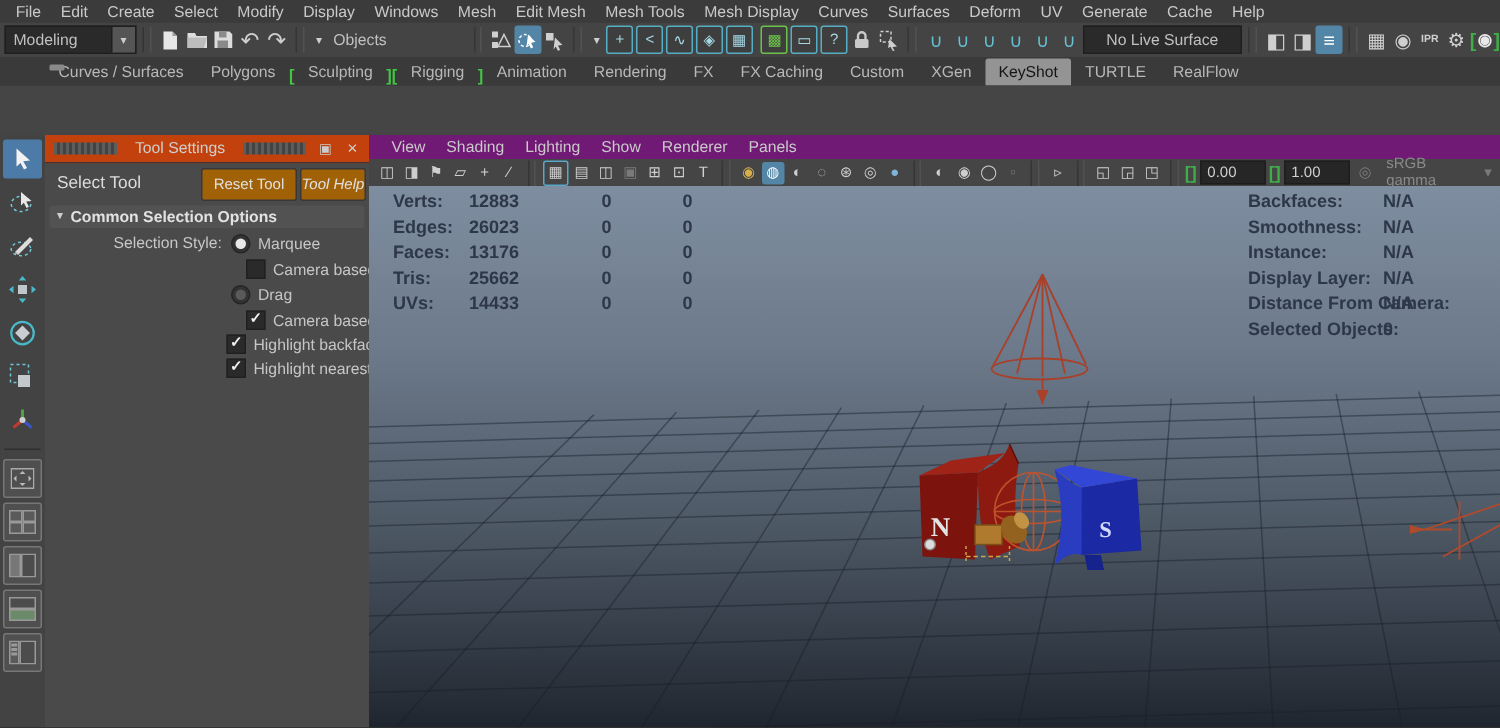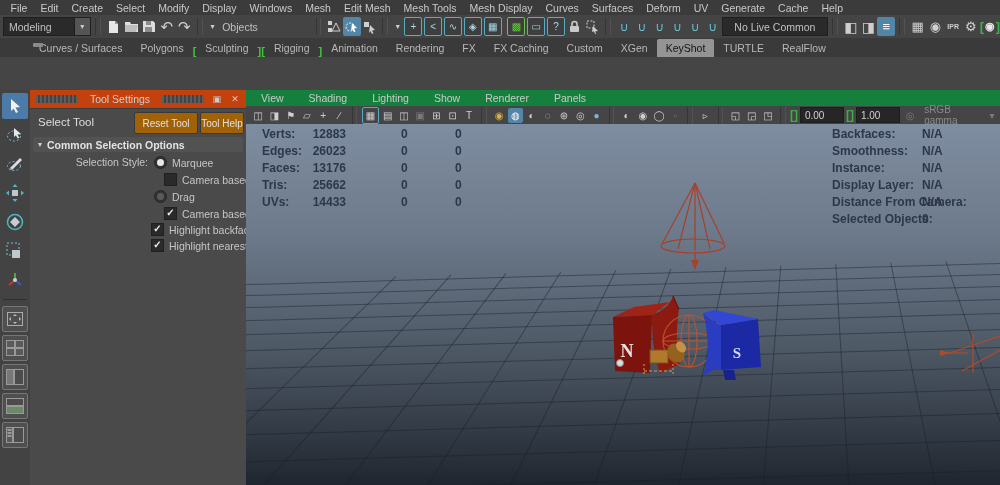--- a/index.html
+++ b/index.html
@@ -40,32 +40,32 @@
   .laybtn{width:24px;height:24px;margin:3px auto;border:1px solid #777;background:#4f4f4f;border-radius:2px;display:flex;align-items:center;justify-content:center;}
   
   #toolpanel{position:absolute;left:30px;top:90px;width:216px;bottom:0;background:#4a4a4a;border-right:1px solid #2a2a2a;overflow:hidden;white-space:nowrap;}
   #tp-titlebar{position:absolute;left:0;top:0;right:0;height:18px;background:#c2410c;border-bottom:1px solid #3a3a3a;display:flex;align-items:center;}
   .tgrip{flex:1;height:8px;margin:0 6px;background:repeating-linear-gradient(90deg,#5d5d5d 0 2px,#434343 2px 4px);}
   #tp-title{font-size:10.5px;color:#cfcfcf;padding:0 6px;}
   .tp-winbtn{width:14px;height:12px;font-size:9px;color:#ccc;display:flex;align-items:center;justify-content:center;margin-right:4px;}
   #tp-toolname{position:absolute;left:8px;top:26px;font-size:11.5px;color:#dcdcdc;}
   .tp-btn{position:absolute;top:22px;height:20px;background:#a16207;border:1px solid #383838;border-radius:2px;font-size:10px;color:#e0e0e0;display:flex;align-items:center;justify-content:center;}
   #tp-reset{left:104px;width:62px;}
-  #tp-help{left:170px;width:42px;}
+  #tp-help{left:170px;width:42px;font-style:italic;}
   .tp-section{position:absolute;left:3px;right:3px;height:15px;background:#525252;border-radius:2px;display:flex;align-items:center;font-size:10.5px;font-weight:bold;color:#e2e2e2;}
   .tp-section .arr{font-size:7px;color:#ccc;width:14px;text-align:center;}
   .tp-row{position:absolute;font-size:10.5px;color:#c6c6c6;display:flex;align-items:center;gap:5px;}
   .chk{width:11px;height:11px;background:#2a2a2a;border:1px solid #202020;color:#f0f0f0;font-size:10px;line-height:10px;text-align:center;font-weight:bold;}
   .chk.empty{color:transparent;}
   .radio{width:11px;height:11px;border-radius:50%;background:#333;border:1px solid #262626;position:relative;}
   .radio.sel::after{content:"";position:absolute;left:2px;top:2px;width:7px;height:7px;border-radius:50%;background:#e8e8e8;}
   .radio.dim::after{content:"";position:absolute;left:2px;top:2px;width:7px;height:7px;border-radius:50%;background:#5a5a5a;}
   
   #viewport{position:absolute;left:246px;top:90px;right:0;bottom:0;}
-  #vmenubar{position:absolute;left:0;right:0;top:0;height:16px;background:#15803d;display:flex;align-items:center;padding-left:8px;border-bottom:1px solid #333;gap:11px;}
+  #vmenubar{position:absolute;left:0;right:0;top:0;height:16px;background:#701a75;display:flex;align-items:center;padding-left:8px;border-bottom:1px solid #333;}
   #vmenubar span{font-size:10.5px;color:#c9c9c9;padding:0 7px;}
   #vtoolbar{position:absolute;left:0;right:0;top:16px;height:18px;background:#454545;display:flex;align-items:center;padding-left:4px;border-bottom:1px solid #2c2c2c;}
   .vicon{width:16px;height:15px;display:flex;align-items:center;justify-content:center;font-size:10px;color:#cfcfcf;border-radius:2px;margin:0 0.5px;}
   .vicon.active{background:#5285a6;color:#fff;}
   .vicon.bord{border:1px solid #58a6c8;}
   .vicon.dim{color:#7a7a7a;}
   .vfield{height:14px;background:#262626;border:1px solid #1d1d1d;color:#d0d0d0;font-size:10px;display:flex;align-items:center;padding:0 4px;margin:0 2px;min-width:34px;}
   .gb{color:#3fae49;font-weight:bold;font-size:12px;}
   #vcolorspace{font-size:10px;color:#8a8a8a;margin-left:6px;}
   #canvas{position:absolute;left:0;right:0;top:34px;bottom:0;background:linear-gradient(180deg,#7e8da0 0%,#6d7a8b 30%,#4e5966 62%,#262d37 95%,#1f252e 100%);overflow:hidden;}
@@ -176,21 +176,21 @@
         </svg>
     </div>
     <div class="vsep"></div>
     <div class="sicon teal">∪</div>
     <div class="sicon teal">∪</div>
     <div class="sicon teal">∪</div>
     <div class="sicon teal">∪</div>
     <div class="sicon teal">∪</div>
     <div class="sicon teal">∪</div>
     <div class="combo" style="width:112px;justify-content:center;">
-      <span>No Live Common</span>
+      <span>No Live Surface</span>
     </div>
     <div class="vsep"></div>
     <div class="sicon" style="font-size:14px;">◧</div>
     <div class="sicon" style="font-size:14px;">◨</div>
     <div class="sicon active" style="font-size:13px;">≡</div>
     <div class="vsep"></div>
     <div class="sicon" style="font-size:13px;">▦</div>
     <div class="sicon" style="font-size:13px;">◉</div>
     <div class="sicon" style="font-size:7px;font-weight:bold;">IPR</div>
     <div class="sicon" style="font-size:13px;">⚙</div>

